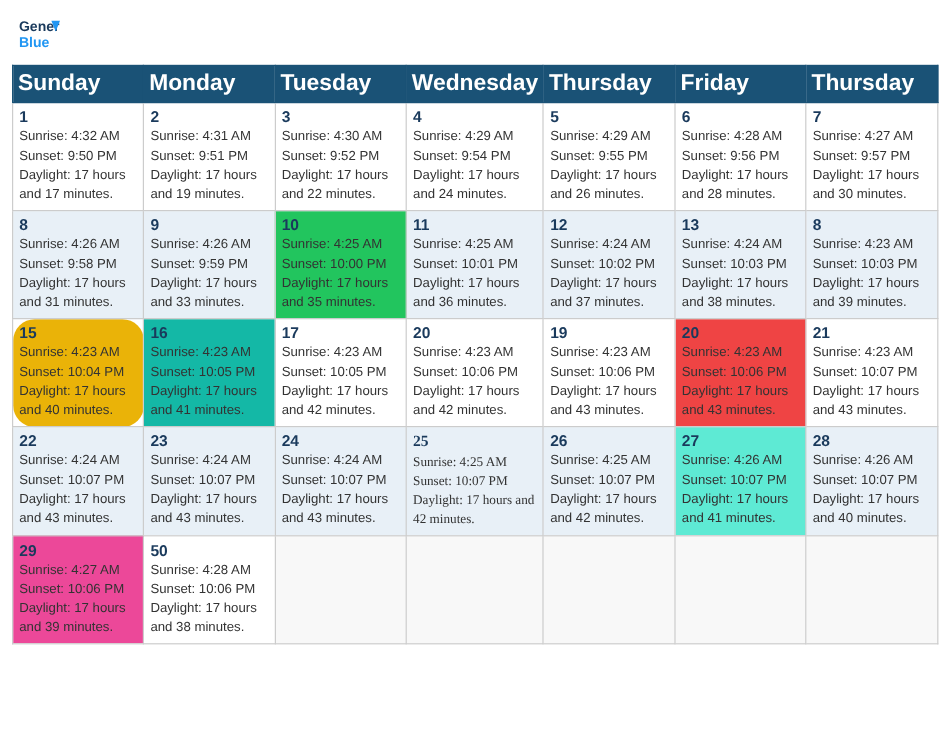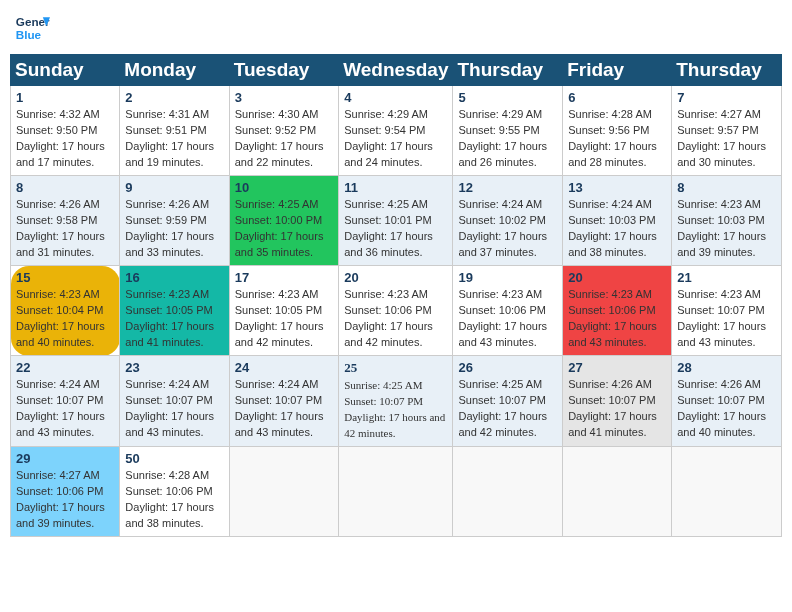--- a/index.html
+++ b/index.html
@@ -217,31 +217,31 @@
         <span class="day-info">Sunrise: 4:24 AM<br>Sunset: 10:07 PM<br>Daylight: 17 hours and 43 minutes.</span>
       </td>
         <td style="background: rgb(232, 240, 247); font-family: Liberation Serif, serif;">
         <span class="day-num">25</span>
         <span class="day-info">Sunrise: 4:25 AM<br>Sunset: 10:07 PM<br>Daylight: 17 hours and 42 minutes.</span>
       </td>
         <td style="background: rgb(232, 240, 247);">
         <span class="day-num">26</span>
         <span class="day-info">Sunrise: 4:25 AM<br>Sunset: 10:07 PM<br>Daylight: 17 hours and 42 minutes.</span>
       </td>
-        <td style="background: #e5e5e5;">
+        <td style="background: #5eead4;">
         <span class="day-num">27</span>
         <span class="day-info">Sunrise: 4:26 AM<br>Sunset: 10:07 PM<br>Daylight: 17 hours and 41 minutes.</span>
       </td>
         <td style="background: rgb(232, 240, 247);">
         <span class="day-num">28</span>
         <span class="day-info">Sunrise: 4:26 AM<br>Sunset: 10:07 PM<br>Daylight: 17 hours and 40 minutes.</span>
       </td>
       </tr>
       <tr class="last-row">
-        <td style="background: #7dd3fc;">
+        <td style="background: #ec4899;">
         <span class="day-num">29</span>
         <span class="day-info">Sunrise: 4:27 AM<br>Sunset: 10:06 PM<br>Daylight: 17 hours and 39 minutes.</span>
       </td>
         <td style="background: rgb(255, 255, 255);">
         <span class="day-num">50</span>
         <span class="day-info">Sunrise: 4:28 AM<br>Sunset: 10:06 PM<br>Daylight: 17 hours and 38 minutes.</span>
       </td>
         <td class="empty-cell" style="background: rgb(245, 245, 245);"></td>
         <td class="empty-cell" style="background: rgb(245, 245, 245);"></td>
         <td class="empty-cell" style="background: rgb(245, 245, 245);"></td>

